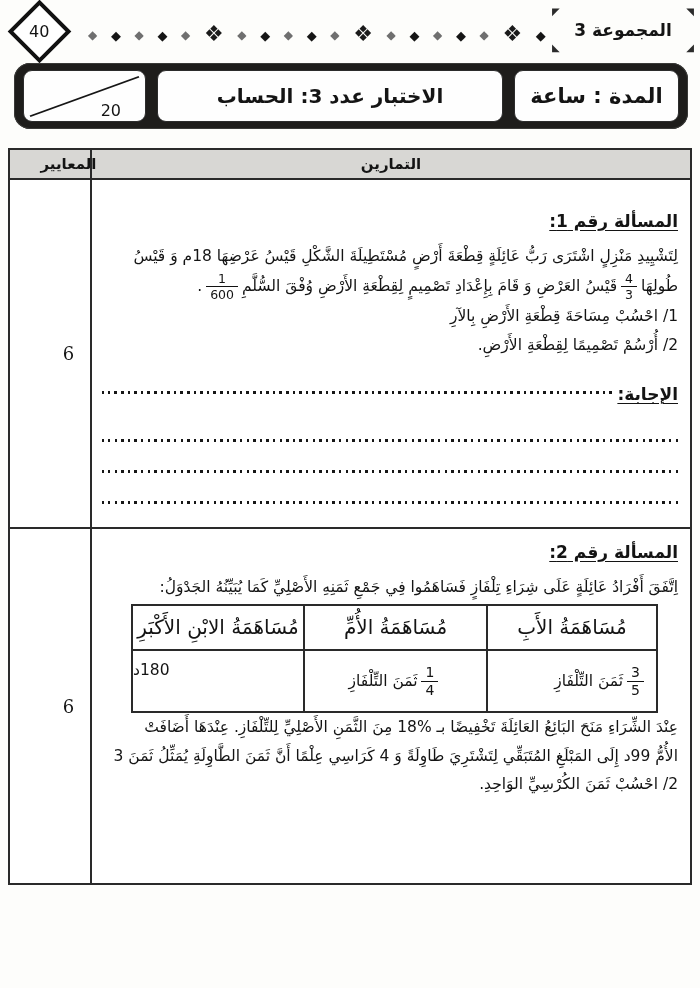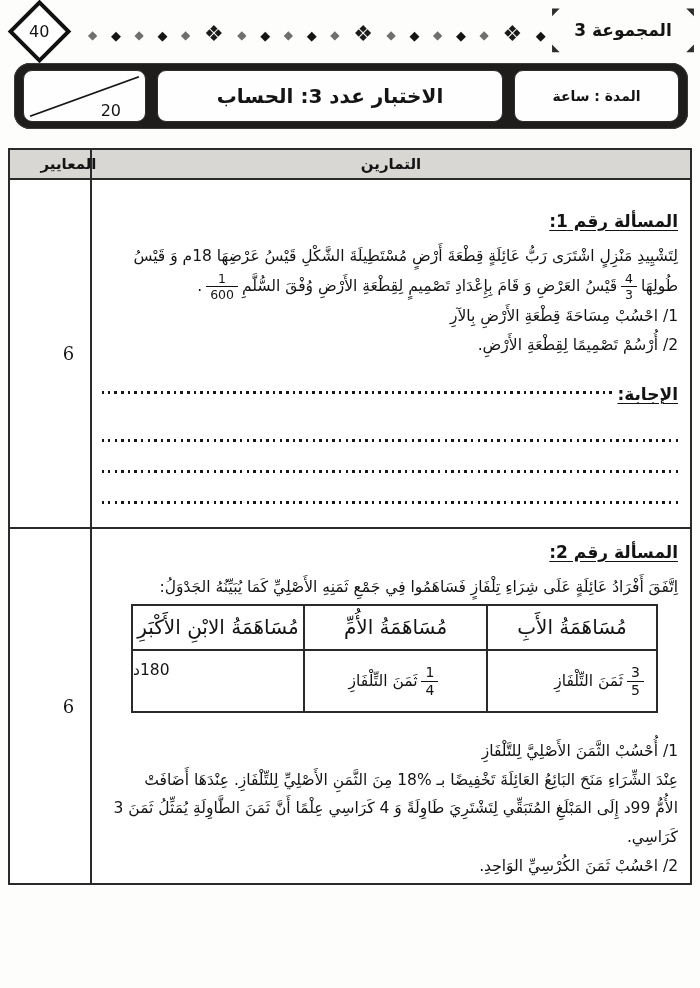--- a/index.html
+++ b/index.html
@@ -45,21 +45,21 @@
     position:absolute; left:14px; top:63px; width:674px; height:66px;
     background:#1e1d1b; border-radius:16px;
     display:flex; gap:11px; padding:7px 9px;
     box-shadow:0 0 0 1px #3a3a38 inset;
   }
   .hbox { background:#fefefe; border:1px solid #2c2c2c; border-radius:9px; height:100%; }
   .score-box { width:123px; position:relative; }
   .score-box svg { position:absolute; inset:0; width:100%; height:100%; }
   .score-box .val { position:absolute; right:24px; bottom:1px; font-size:16px; }
   .title-box { flex:1; display:flex; align-items:center; justify-content:center; font-weight:bold; font-size:20px; direction:rtl;text-align:center; }
-  .duration-box { width:165px; display:flex; align-items:center; justify-content:center; font-weight:bold; font-size:14px; direction:rtl; }
+  .duration-box { width:165px; display:flex; align-items:center; justify-content:center; font-weight:bold; font-size:21px; direction:rtl; }
 
   
   .maintable {
     position:absolute; left:8px; top:148px; width:684px;
     border:2px solid #2a2a2a; background:#fff;
   }
   .thead { display:grid; grid-template-columns:82px 1fr; background:#d8d7d4; border-bottom:2px solid #2a2a2a; }
   .thead > div { height:28px; display:flex; align-items:center; justify-content:center; font-weight:bold; font-size:15px; }
   .sep-r { border-right:2px solid #2a2a2a;padding-left:37px; }
   .trow { display:grid; grid-template-columns:82px 1fr; }
@@ -192,22 +192,20 @@
               <span class="frac frac-lg"><span class="num">3</span><span class="den">5</span></span><span>ثَمَنَ التِّلْفَازِ</span>
             </td>
             <td class="cell-mother">
               <span class="frac frac-lg"><span class="num">1</span><span class="den">4</span></span><span>ثَمَنَ التِّلْفَازِ</span>
             </td>
             <td class="cell-son">180د</td>
           </tr>
         </tbody>
           </table>
 
-        <div class="pline q-after-table">1/ أُحْسُبْ الثَّمَنَ الأَصْلِيَّ لِلتَّلْفَازِ</div>
         <div class="pline">عِنْدَ الشِّرَاءِ مَنَحَ البَائِعُ العَائِلَةَ تَخْفِيضًا بـ %18 مِنَ الثَّمَنِ الأَصْلِيِّ لِلتِّلْفَازِ. عِنْدَهَا أَضَافَتْ</div>
         <div class="pline">الأُمُّ 99د إِلَى المَبْلَغِ المُتَبَقِّي لِتَشْتَرِيَ طَاوِلَةً وَ 4 كَرَاسِي عِلْمًا أَنَّ ثَمَنَ الطَّاوِلَةِ يُمَثِّلُ ثَمَنَ 3</div>
-        <div class="pline">كَرَاسِي.</div>
         <div class="pline">2/ احْسُبْ ثَمَنَ الكُرْسِيِّ الوَاحِدِ.</div>
       </div>
     </div>
 
   </div>
 </div>
 
 </body></html>

